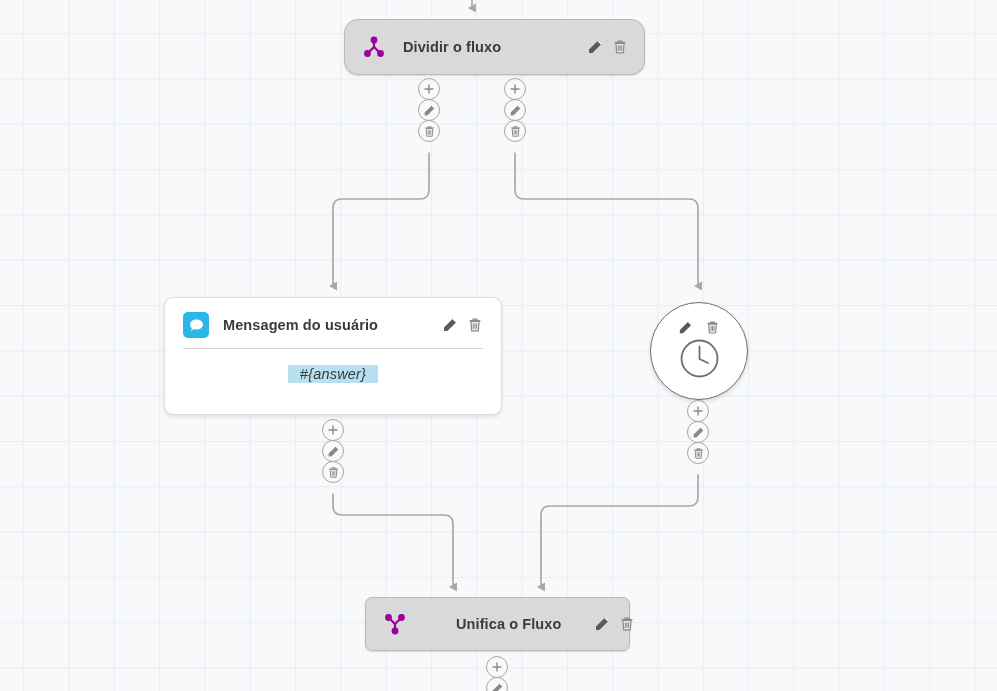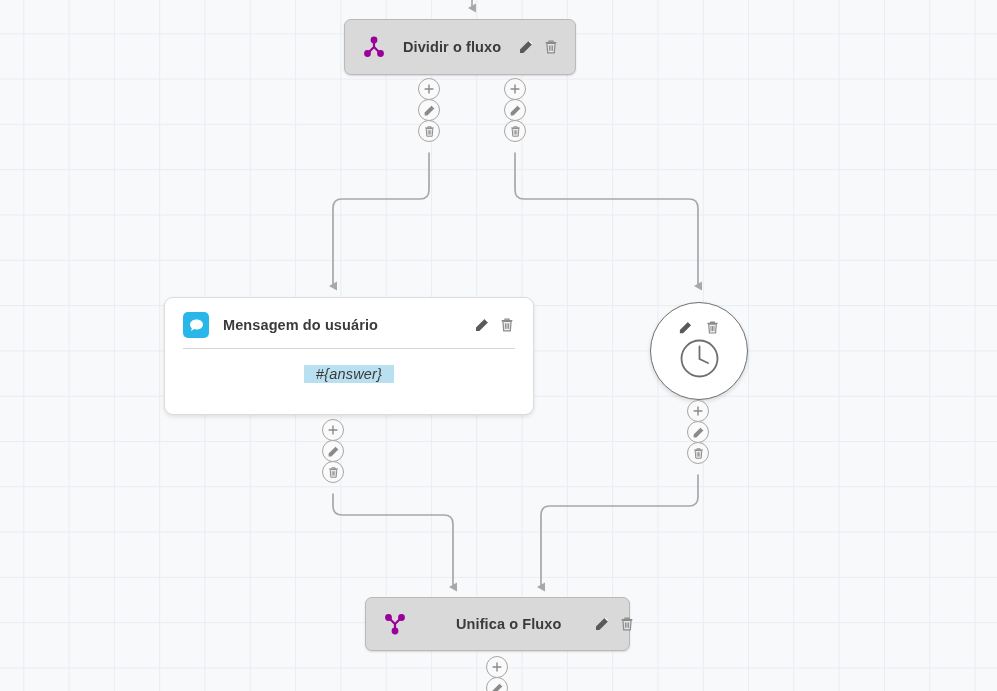--- a/index.html
+++ b/index.html
@@ -179,21 +179,21 @@
 
     <path d="M429,153 L429,190 Q429,199 420,199 L342,199 Q333,199 333,208 L333,286" stroke="#a8a8a8" stroke-width="1.7" fill="none" stroke-linecap="round" marker-end="url(#arrow)"></path>
 
     <path d="M515,153 L515,190 Q515,199 524,199 L689,199 Q698,199 698,208 L698,286" stroke="#a8a8a8" stroke-width="1.7" fill="none" stroke-linecap="round" marker-end="url(#arrow)"></path>
 
     <path d="M333,494 L333,506 Q333,515 342,515 L444,515 Q453,515 453,524 L453,587" stroke="#a8a8a8" stroke-width="1.7" fill="none" stroke-linecap="round" marker-end="url(#arrow)"></path>
 
     <path d="M698,475 L698,497 Q698,506 689,506 L550,506 Q541,506 541,515 L541,587" stroke="#a8a8a8" stroke-width="1.7" fill="none" stroke-linecap="round" marker-end="url(#arrow)"></path>
   </svg>
 
-  <div class="node node-grey" style="left:344px; top:19px; width:232px; height:56px;">
+  <div class="node node-grey" style="left:344px; top:19px; width:301px; height:56px;border-radius:14px;">
     <span class="node-icon">
       <svg width="24" height="24" viewBox="0 0 24 24">
         <path d="M12 6 L12 12 M12 12 L6 18 M12 12 L18 18" stroke="#990099" stroke-width="2.2" fill="none"></path>
         <circle cx="12" cy="5" r="3.4" fill="#990099"></circle>
         <circle cx="5.5" cy="18.5" r="3.4" fill="#990099"></circle>
         <circle cx="18.5" cy="18.5" r="3.4" fill="#990099"></circle>
       </svg>
     </span>
     <span class="node-title">Dividir o fluxo</span>
     <span class="hdr-actions">
@@ -248,21 +248,21 @@
     </span>
     <span class="port-btn">
       <svg width="13" height="13" viewBox="0 0 16 16">
         <path d="M2.6 3.6 h10.8 M6 3.6 v-1.4 h4 v1.4" stroke="#8a8a8a" stroke-width="1.2" fill="none"></path>
         <path d="M3.9 4.4 h8.2 l-.8 9.4 h-6.6 z" stroke="#8a8a8a" stroke-width="1.2" fill="#f3f3f3"></path>
         <path d="M6.4 6.4 v5.4 M8 6.4 v5.4 M9.6 6.4 v5.4" stroke="#8a8a8a" stroke-width="1"></path>
       </svg>
     </span>
   </div>
 
-  <div class="node node-white" style="left:164px; top:297px; width:370px; height:118px;">
+  <div class="node node-white" style="left:164px; top:297px; width:338px; height:118px;">
     <div class="msg-head">
       <span class="msg-avatar">
         <svg width="17" height="17" viewBox="0 0 17 17">
           <path d="M8.5 2.4 C12.3 2.4 15 4.6 15 7.4 C15 10.2 12.3 12.4 8.5 12.4 C7.6 12.4 6.8 12.3 6.1 12.1 L3 13.9 L3.9 11.2 C2.7 10.2 2 8.9 2 7.4 C2 4.6 4.7 2.4 8.5 2.4 Z" fill="#ffffff"></path>
         </svg>
       </span>
       <span class="node-title">Mensagem do usuário</span>
       <span class="hdr-actions">
         <span class="icon-btn">
           <svg width="16" height="16" viewBox="0 0 16 16">

